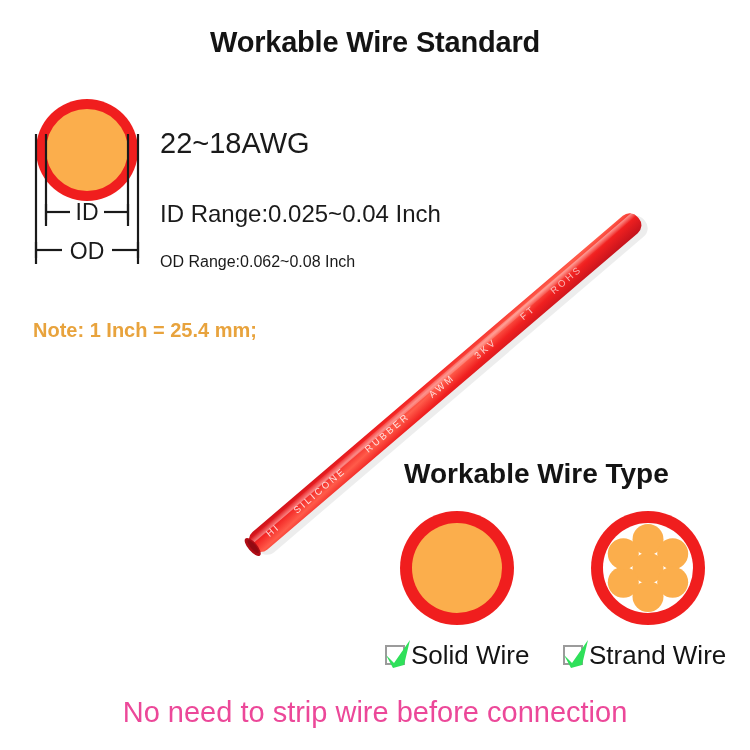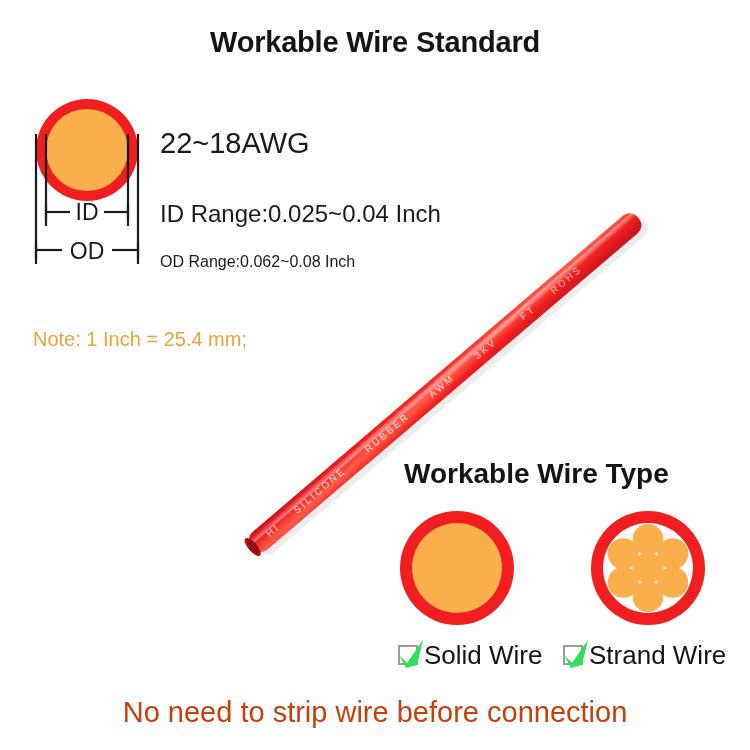--- a/index.html
+++ b/index.html
@@ -77,21 +77,21 @@
   }
 
   
   .note {
     position: absolute;
     left: 33px;
     color: #E8A33D;
     font-size: 20px;
     white-space: nowrap;
   }
-  .note-1 { top: 328px; }
+  .note-1 { top: 319px; font-weight: bold; }
   .note-2 { top: 348px; }
 
   
   .type-title {
     position: absolute;
     left: 404px;
     top: 458px;
     width: 312px;
     text-align: left;
     font-size: 28px;
@@ -108,21 +108,21 @@
   .circle-strand { left: 588px; top: 508px; }
 
   .type-label-row {
     position: absolute;
     top: 640px;
     height: 30px;
     display: flex;
     align-items: center;
     white-space: nowrap;
   }
-  .row-solid  { left: 398px; }
+  .row-solid  { left: 385px; }
   .row-strand { left: 563px; }
 
   .checkbox {
     position: relative;
     width: 20px;
     height: 20px;
     box-sizing: border-box;
     border: 2px solid #9b9b9b;
     background: #ffffff;
     flex: none;
@@ -140,21 +140,21 @@
   }
 
   
   .caption {
     position: absolute;
     left: 0;
     top: 696px;
     width: 750px;
     text-align: center;
     font-size: 29px;
-    color: #c2410c;
+    color: #ec4899;
     white-space: nowrap;
   }
 </style>
 </head>
 <body>
 
 <div id="page">
 
   <div class="main-title">Workable Wire Standard</div>
 

